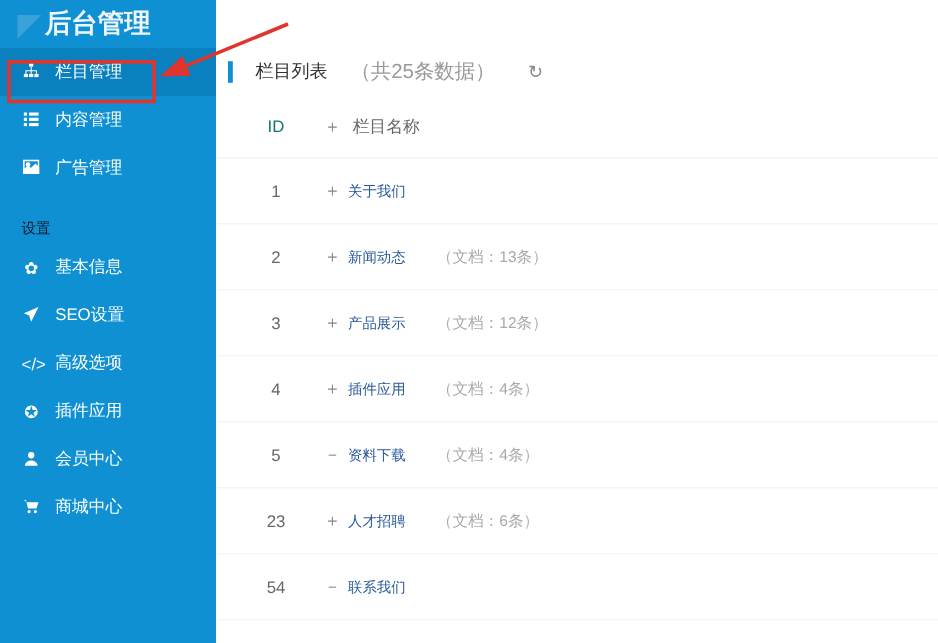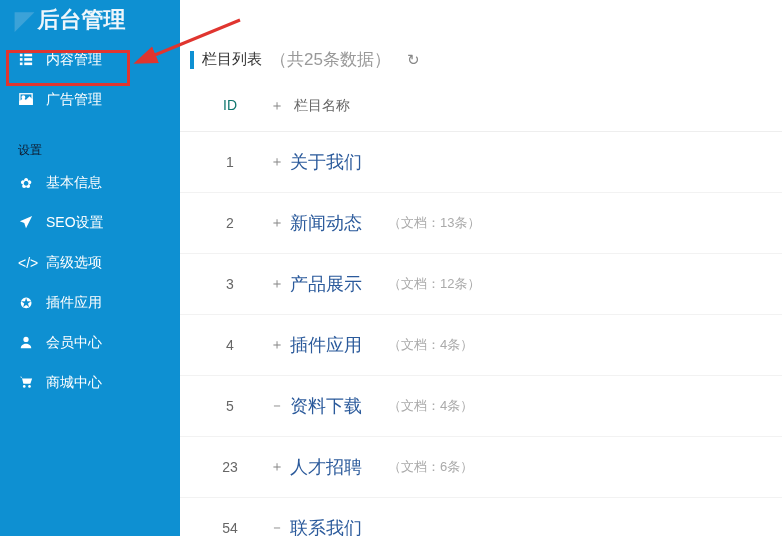--- a/index.html
+++ b/index.html
@@ -76,21 +76,21 @@
       padding: 0;
     }
     .top-gap {
       height: 30px;
       border-bottom: 1px solid transparent;
     }
     .header {
       display: flex;
       align-items: center;
       padding: 18px 10px 14px;
-      gap: 8px;
+      gap: 19px;
     }
     .header-bar {
       width: 4px;
       height: 18px;
       background: #0e90d2;
     }
     .header-title {
       font-size: 15px;
       color: #333;
     }
@@ -143,37 +143,49 @@
       align-items: center;
       gap: 6px;
     }
     .expand-sym {
       color: #888;
       font-size: 14px;
       width: 14px;
     }
     .item-title {
       color: #2b5a9b;
-      font-size: 18px;
+      font-size: 12px;
     }
     .item-meta {
       color: #aaa;
       font-size: 13px;
       margin-left: 20px;
     }
   </style>
 </head>
 <body>
 
 <div class="sidebar">
   <div class="logo">
     <span class="logo-icon">◤</span>
     <span>后台管理</span>
   </div>
 
+  <div class="nav-item active">
+    <span class="nav-icon">
+      <svg width="14" height="14" viewBox="0 0 16 16" fill="white">
+          <rect x="6" y="1" width="4" height="3"></rect>
+          <rect x="1" y="11" width="4" height="3"></rect>
+          <rect x="6" y="11" width="4" height="3"></rect>
+          <rect x="11" y="11" width="4" height="3"></rect>
+          <path d="M8 4v4M3 11V8h10v3M8 8v3" stroke="white" stroke-width="1" fill="none"></path>
+        </svg>
+    </span>
+    <span>栏目管理</span>
+  </div>
   <div class="nav-item">
     <span class="nav-icon">
       <svg width="14" height="14" viewBox="0 0 16 16" fill="white">
           <rect x="1" y="2" width="3" height="3"></rect>
           <rect x="6" y="2" width="9" height="3"></rect>
           <rect x="1" y="7" width="3" height="3"></rect>
           <rect x="6" y="7" width="9" height="3"></rect>
           <rect x="1" y="12" width="3" height="3"></rect>
           <rect x="6" y="12" width="9" height="3"></rect>
         </svg>

